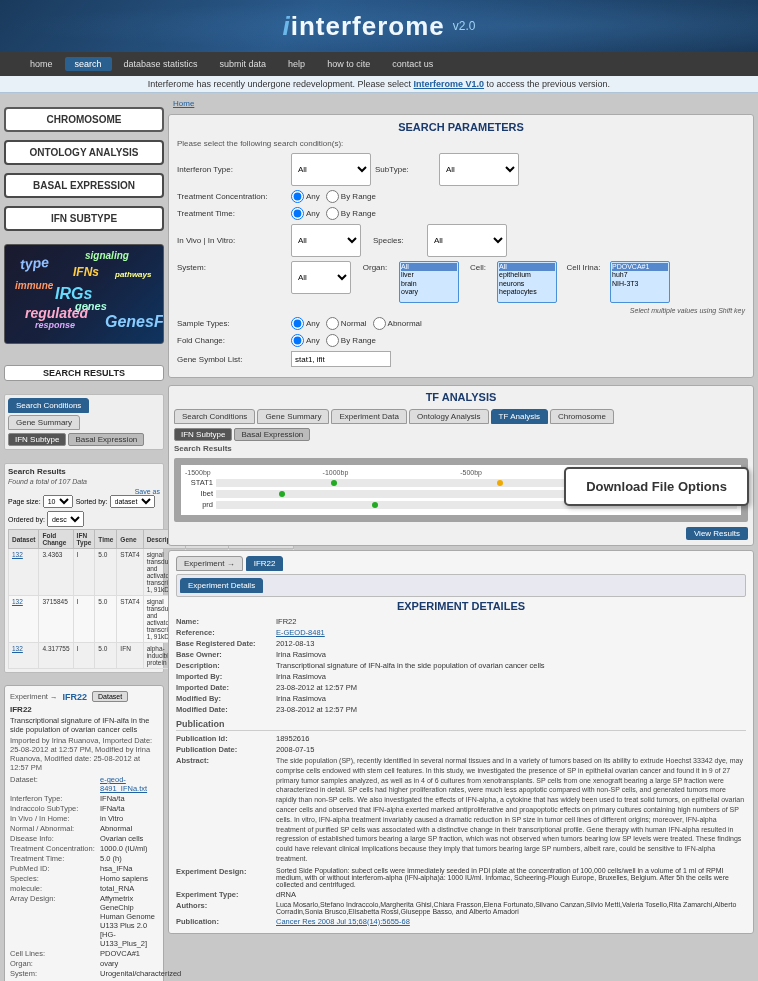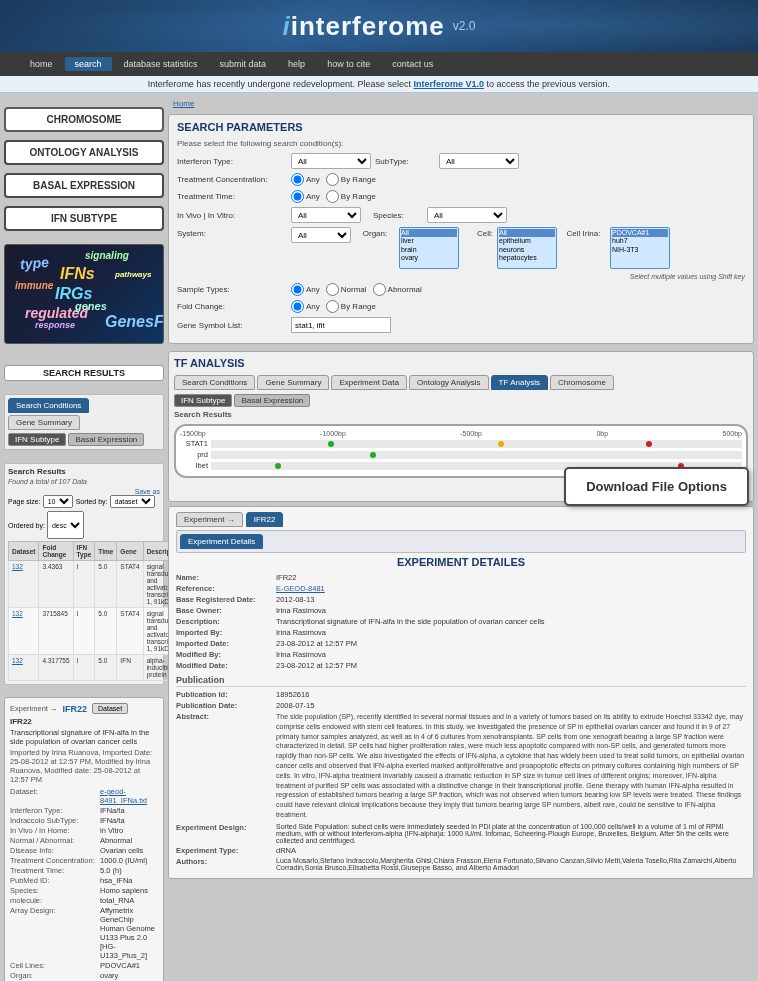--- a/index.html
+++ b/index.html
@@ -121,21 +121,21 @@
       margin-top: 5px;
     }
     .wordcloud-text {
       position: absolute;
       color: rgba(255,255,255,0.7);
       font-size: 8px;
       font-weight: bold;
       font-style: italic;
     }
     .wc1 { top: 10px; left: 15px; font-size: 14px; color: #90c0ff; transform: rotate(-5deg); }
-    .wc2 { top: 20px; left: 55px; font-size: 16px; color: #ffcc44; }
+    .wc2 { top: 20px; left: 68px; font-size: 12px; color: #ffcc44; }
     .wc3 { top: 5px; left: 80px; font-size: 10px; color: #aaffaa; }
     .wc4 { top: 35px; left: 10px; font-size: 10px; color: #ff9966; }
     .wc5 { top: 40px; left: 50px; font-size: 16px; color: #66ddff; font-style: italic; }
     .wc6 { top: 60px; left: 20px; font-size: 14px; color: #ffaacc; }
     .wc7 { top: 55px; left: 70px; font-size: 11px; color: #aaffdd; }
     .wc8 { top: 75px; left: 30px; font-size: 9px; color: #ddaaff; }
     .wc9 { top: 25px; left: 110px; font-size: 8px; color: #ffff88; }
     .wc10 { top: 56px; left: 100px; font-size: 16px; color: #88ccff; margin-top: 12px; }
 
     
@@ -155,21 +155,21 @@
     .search-panel {
       background: #f0f0f0;
       border: 1px solid #aaa;
       border-radius: 3px;
       padding: 6px 8px;
     }
     .panel-title {
       font-size: 11px;
       font-weight: bold;
       color: #1a3a6c;
-      text-align: left;
+      text-align: center;
       margin-bottom: 6px;
       text-transform: uppercase;
     }
     .panel-subtitle {
       font-size: 8px;
       color: #555;
       margin-bottom: 5px;
     }
     .form-row {
       display: flex;
@@ -182,21 +182,21 @@
       color: #333;
       width: 110px;
       flex-shrink: 0;
     }
     .form-select {
       font-size: 8px;
       border: 1px solid #aaa;
       background: white;
       padding: 1px 2px;
       border-radius: 2px;
-      height: 16px;
+      height: 33px;
     }
     .form-radio-group {
       display: flex;
       gap: 6px;
       align-items: center;
     }
     .form-radio-group label {
       font-size: 8px;
       color: #333;
       display: flex;
@@ -366,23 +366,23 @@
       border: 1px solid #aaa;
       border-radius: 3px;
       padding: 5px;
       margin-top: 3px;
     }
 
     
     .chrom-track {
       margin: 5px 0;
       background: #fff;
-      border: 2px solid #a3a3a3;
+      border: 7px solid #a3a3a3;
       padding: 4px;
-      border-radius: 12px;
+      border-radius: 2px;
     }
     .chrom-scale {
       display: flex;
       justify-content: space-between;
       font-size: 7px;
       color: #555;
       margin-bottom: 2px;
     }
     .chrom-bar-row {
       display: flex;
@@ -549,21 +549,21 @@
         </div>
       </div>
 
       <div style="margin-top: 5px; font-size: 8px; background: #f0f0f0; border: 1px solid #bbb; padding: 3px; border-radius: 2px;">
         <div style="font-size: 8px; font-weight: bold; color: #333; margin-bottom: 2px;">Search Results</div>
         <div style="font-size: 7px; color: #555; font-style: italic; margin-bottom: 3px;">Found a total of 107 Data</div>
         <div style="font-size: 7px; color: #555; text-align: right; cursor: pointer; color: #2060a0;">Save as</div>
         <div style="font-size: 7px; margin-bottom: 2px; display: flex; gap: 3px; align-items: center; flex-wrap: wrap;">
           <span>Page size: <select style="font-size: 7px; height: 13px;"><option>10</option></select></span>
           <span>Sorted by: <select style="font-size: 7px; height: 13px;"><option>dataset</option></select></span>
-          <span>Ordered by: <select style="font-size: 7px; height: 28px;"><option>desc</option></select></span>
+          <span>Ordered by: <select style="font-size: 7px; height: 16px;"><option>desc</option></select></span>
         </div>
         <table class="data-table" style="font-size: 6.5px;">
           <thead>
             <tr>
               <th>Dataset</th>
               <th>Fold Change</th>
               <th>IFN Type</th>
               <th>Time</th>
               <th>Gene</th>
               <th>Description</th>
@@ -753,21 +753,21 @@
           </select>
           <div class="form-label" style="width: 40px; padding-top: 2px; text-align: center;">Organ:</div>
           <div style="display: flex; flex-direction: column; gap: 2px;">
             <select multiple="" class="multi-select">
               <option selected="" style="background: #5588cc; color: white;">All</option>
               <option>liver</option>
               <option>brain</option>
               <option>ovary</option>
             </select>
           </div>
-          <div class="form-label" style="width: 30px; padding-top: 2px; text-align: right;">Cell:</div>
+          <div class="form-label" style="width: 30px; padding-top: 2px; text-align: center;">Cell:</div>
           <div>
             <select multiple="" class="multi-select">
               <option selected="" style="background: #5588cc; color: white;">All</option>
               <option>epithelium</option>
               <option>neurons</option>
               <option>hepatocytes</option>
             </select>
           </div>
           <div class="form-label" style="width: 45px; padding-top: 2px; text-align: center;">Cell Irina:</div>
           <div>
@@ -852,35 +852,35 @@
             <div class="chrom-gene-name">STAT1</div>
             <div class="chrom-bar-container">
               <div class="chrom-bar" style="left: 0; right: 0; background: #e8e8e8;"></div>
               <div class="chrom-dot" style="left: 22%; background: #22aa22;"></div>
               <div class="chrom-dot" style="left: 54%; background: #eeaa00;"></div>
               <div class="chrom-dot" style="left: 82%; background: #cc2222;"></div>
             </div>
           </div>
 
           <div class="chrom-bar-row">
-            <div class="chrom-gene-name">prd</div>
-            <div class="chrom-bar-container">
-              <div class="chrom-bar" style="left: 0; right: 0; background: #e8e8e8;"></div>
-              <div class="chrom-dot" style="left: 30%; background: #22aa22;"></div>
-            </div>
-          </div>
-
-          <div class="chrom-bar-row">
             <div class="chrom-gene-name">Ibet</div>
             <div class="chrom-bar-container">
               <div class="chrom-bar" style="left: 0; right: 0; background: #e8e8e8;"></div>
               <div class="chrom-dot" style="left: 12%; background: #22aa22;"></div>
               <div class="chrom-dot" style="left: 88%; background: #cc2222;"></div>
             </div>
           </div>
+
+          <div class="chrom-bar-row">
+            <div class="chrom-gene-name">prd</div>
+            <div class="chrom-bar-container">
+              <div class="chrom-bar" style="left: 0; right: 0; background: #e8e8e8;"></div>
+              <div class="chrom-dot" style="left: 30%; background: #22aa22;"></div>
+            </div>
+          </div>
         </div>
 
         <div style="text-align: right; margin-top: 3px;">
           <button style="font-size: 8px; padding: 2px 8px; background: #2a6090; color: white; border: none; border-radius: 2px; cursor: pointer;">View Results</button>
         </div>
       </div>
 
       <div class="exp-details-panel">
         <div style="display: flex; gap: 3px; margin-bottom: 3px;">
           <div class="tab">Experiment →</div>
@@ -949,16 +949,20 @@
           <div class="exp-detail-val" style="flex: 1; font-size: 7px;">Sorted Side Population: subect cells were immediately seeded in PDl plate at the concentration of 100,000 cells/well in a volume of 1 ml of RPMI medium, with or without interferom-alpha (IFN-alpha)a: 1000 IU/ml. Infomac, Scheering-Plough Europe, Bruxelles, Belgium. After 5h the cells were collected and centrifuged.</div>
         </div>
         <div class="exp-detail-row">
           <div class="exp-detail-key">Experiment Type:</div>
           <div class="exp-detail-val">dRNA</div>
         </div>
         <div class="exp-detail-row" style="align-items: flex-start;">
           <div class="exp-detail-key">Authors:</div>
           <div class="exp-detail-val" style="flex: 1; font-size: 7px;">Luca Mosarlo,Stefano Indraccolo,Margherita Ghisi,Chiara Frasson,Elena Fortunato,Silvano Canzan,Silvio Metti,Valeria Tosello,Rita Zamarchi,Alberto Corradin,Sonia Brusco,Elisabetta Rossi,Giuseppe Basso, and Alberto Amadori</div>
         </div>
+        <div class="exp-detail-row">
+          <div class="exp-detail-key">Publication:</div>
+          <div class="exp-detail-val"><a href="#">Cancer Res 2008 Jul 15;68(14):5655-68</a></div>
+        </div>
       </div>
     </div>
   </div>
 </div>
 
 </body></html>

